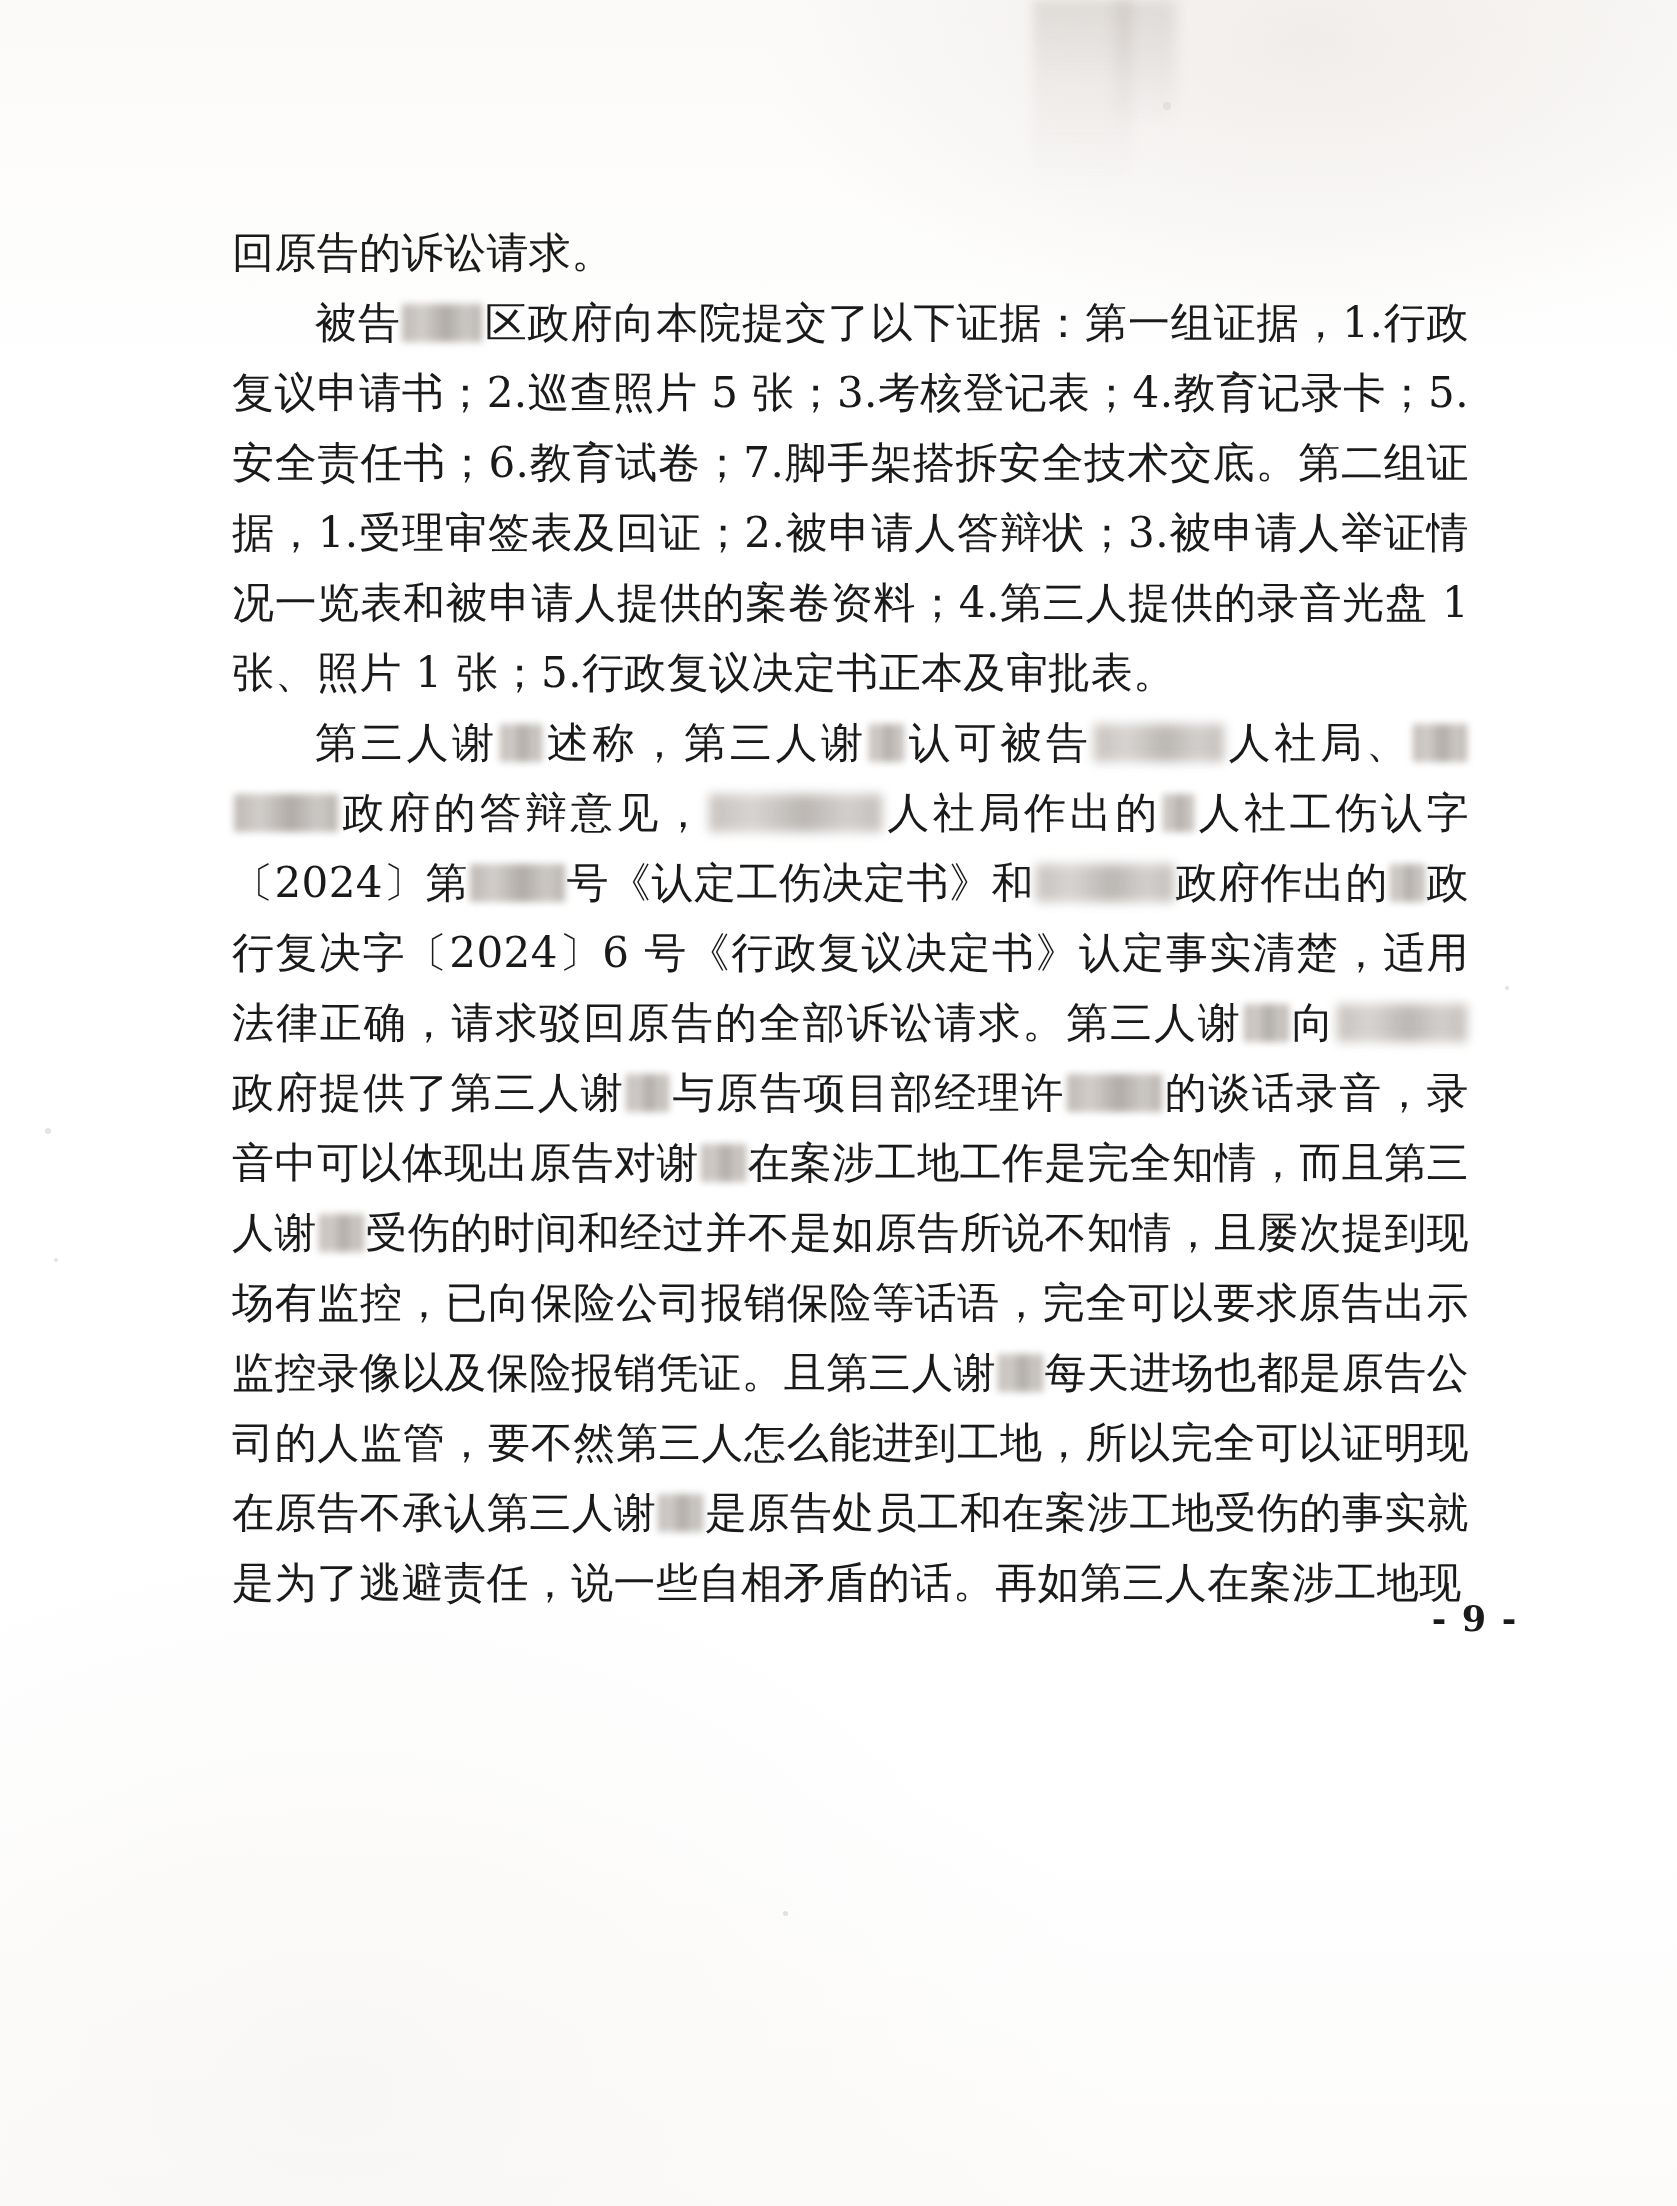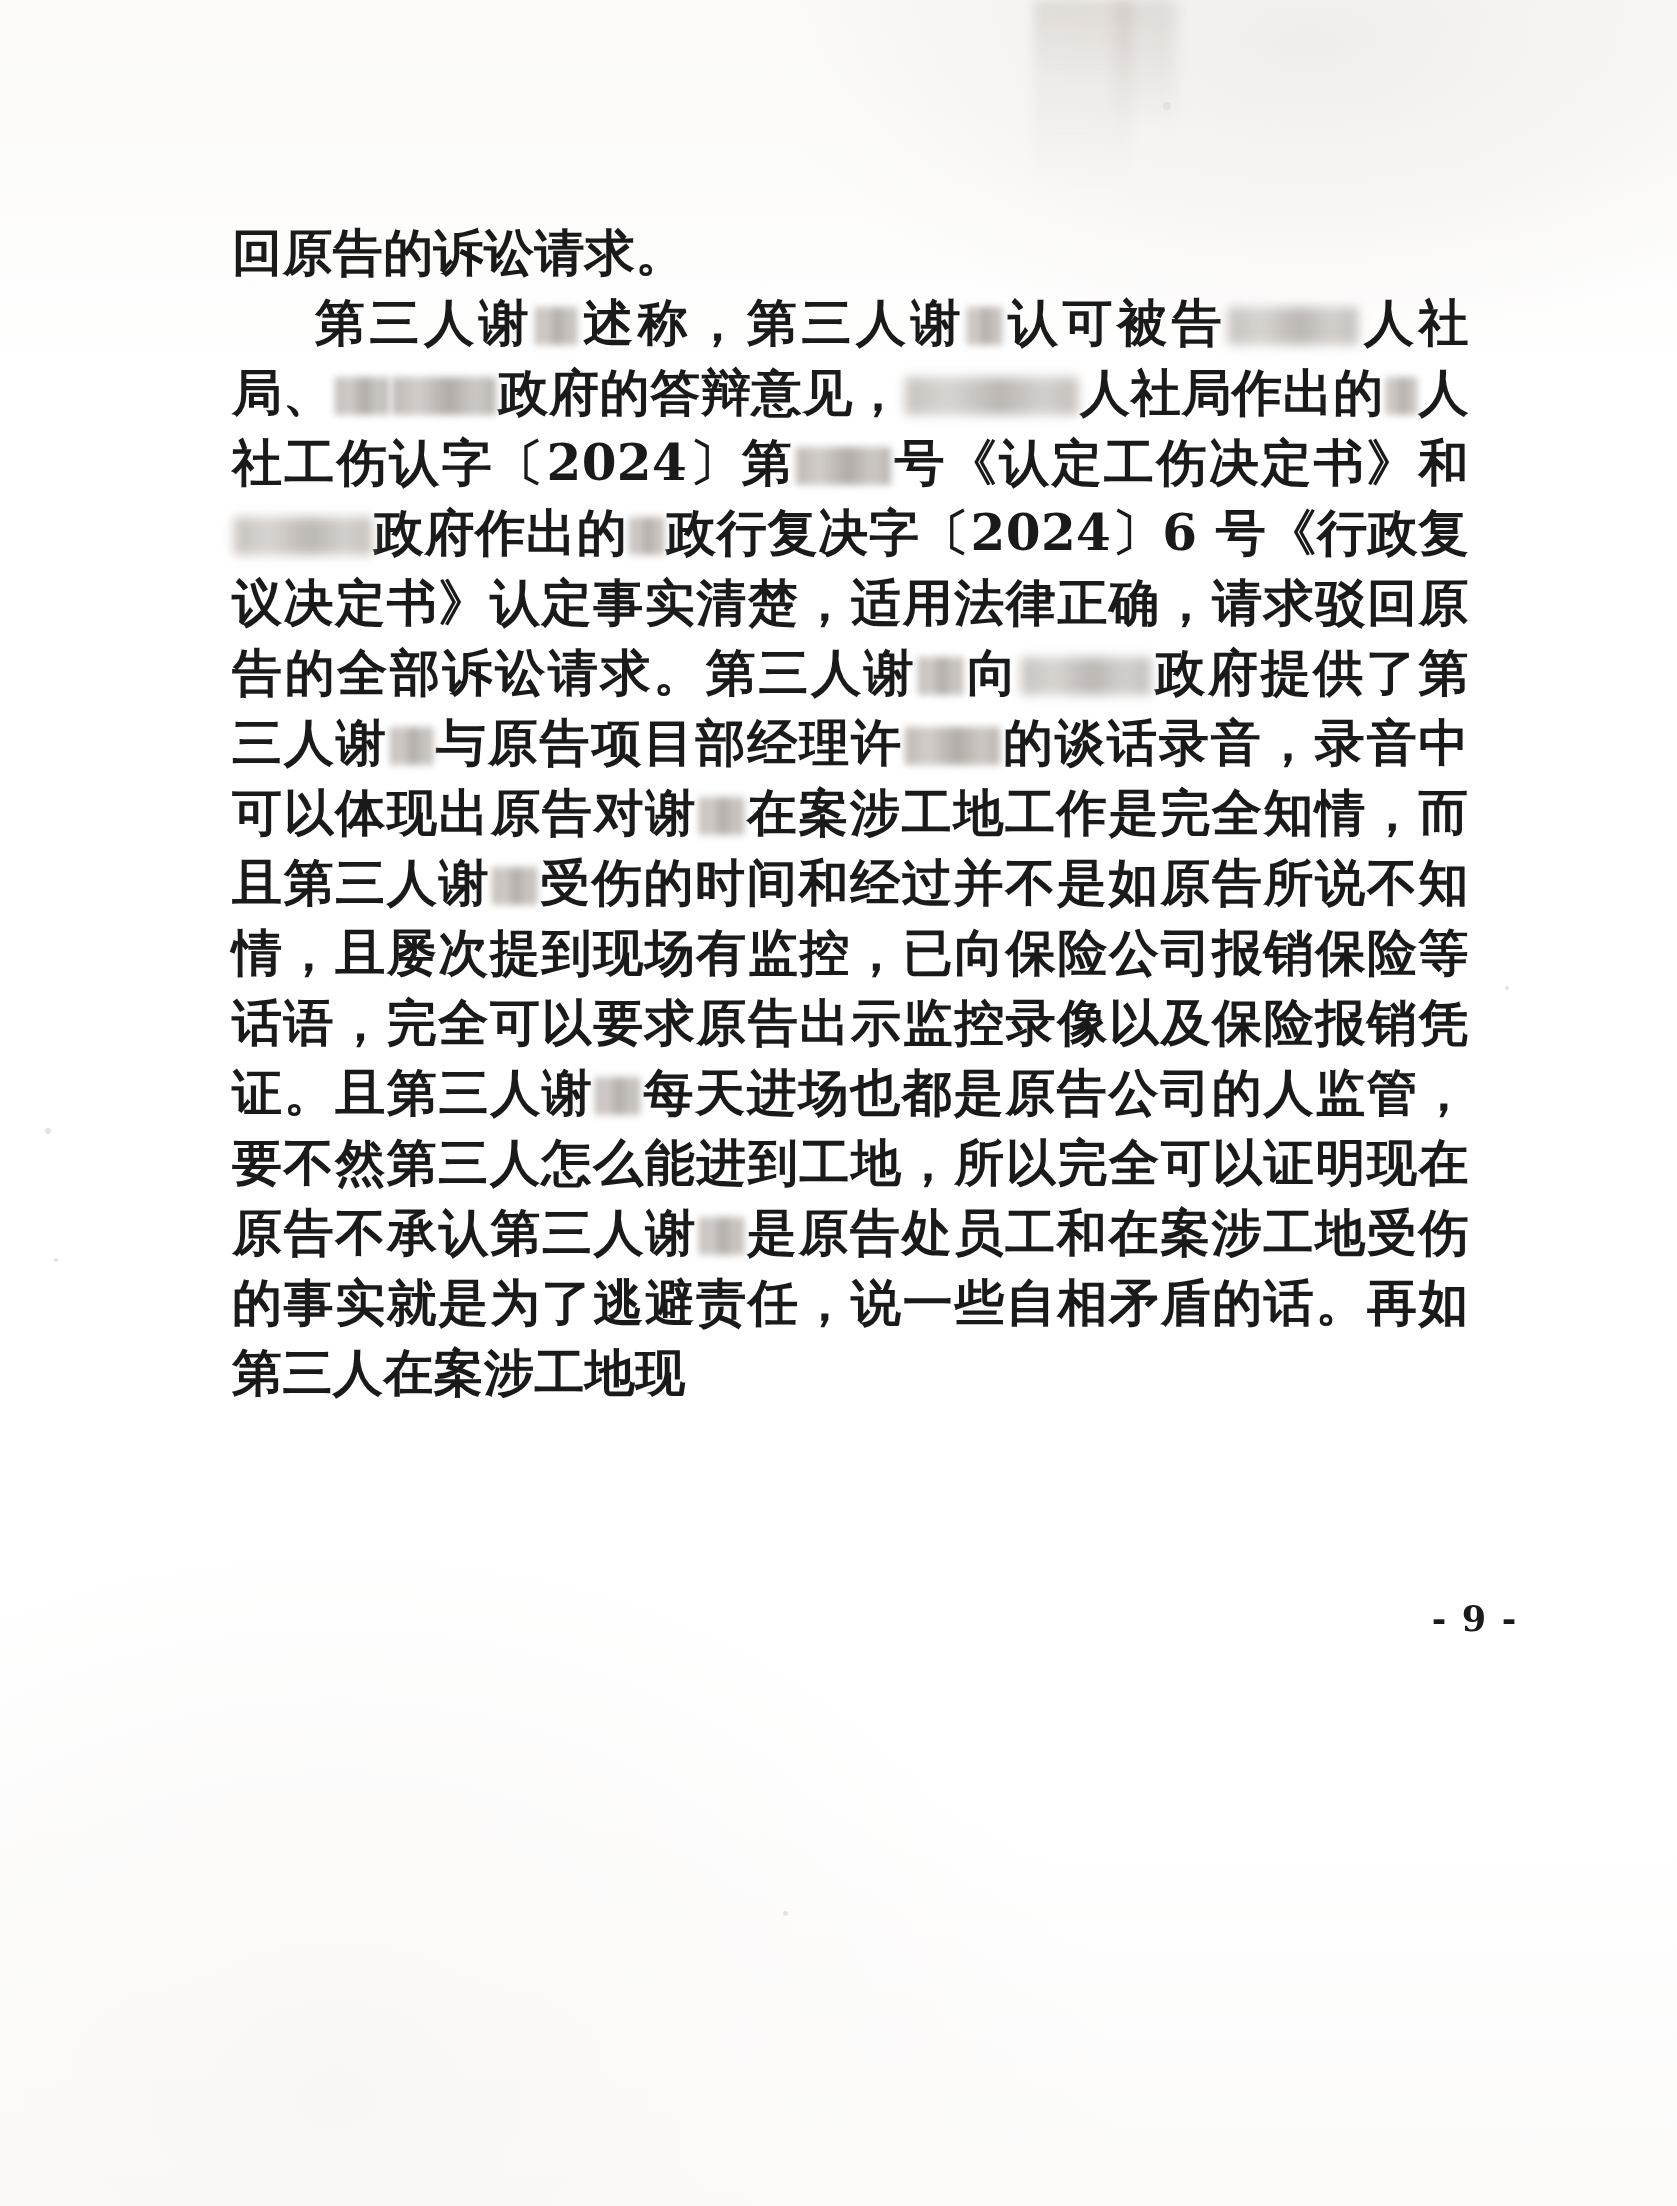--- a/index.html
+++ b/index.html
@@ -55,28 +55,28 @@
 
   .content {
     position: absolute;
     left: 232px;
     top: 218px;
     width: 1237px;
   }
 
   p.para {
     margin: 0 0 0 0;
-    font-size: 50px;
+    font-size: 42px;
     line-height: 70px;
     letter-spacing: 0.4px;
     color: #1a1a1a;
     text-align: justify;
     text-justify: inter-ideograph;
     font-family: "DejaVu Serif", "Liberation Serif", serif;
-    font-weight: 700;
+    font-weight: 400;
   }
   p.indent {
     text-indent: 83px;
   }
 
   
   .redact {
     display: inline-block;
     vertical-align: -5.2px;
     height: 38px;
@@ -110,18 +110,19 @@
   <div class="scanband2"></div>
 
   <div class="speck" style="left:45px;  top:1128px; width:6px;  height:6px;"></div>
   <div class="speck" style="left:54px;  top:1258px; width:4.3px;  height:4.3px;"></div>
   <div class="speck" style="left:783px; top:1911px; width:5.2px;  height:5.2px;"></div>
   <div class="speck" style="left:1505px;top:986px; width:4.3px;  height:4.3px;"></div>
   <div class="speck" style="left:1163px;top:102px;  width:7.8px;  height:7.8px; opacity:.35;"></div>
 
   <div class="content">
     <p class="para">回原告的诉讼请求。</p>
+    <p class="para indent">被告<span class="redact" style="width: 80px;"></span>区政府向本院提交了以下证据：第一组证据，1.行政复议申请书；2.巡查照片 5 张；3.考核登记表；4.教育记录卡；5.安全责任书；6.教育试卷；7.脚手架搭拆安全技术交底。第二组证据，1.受理审签表及回证；2.被申请人答辩状；3.被申请人举证情况一览表和被申请人提供的案卷资料；4.第三人提供的录音光盘 1 张、照片 1 张；5.行政复议决定书正本及审批表。</p>
     <p class="para indent">第三人谢<span class="redact" style="width: 42px;"></span>述称，第三人谢<span class="redact" style="width: 35px;"></span>认可被告<span class="redact soft" style="width: 130px;"></span>人社局、<span class="redact" style="width: 54px;"></span><span class="redact" style="width: 104px;"></span>政府的答辩意见，<span class="redact soft" style="width: 173px;"></span>人社局作出的<span class="redact" style="width: 31px;"></span>人社工伤认字〔2024〕第<span class="redact" style="width: 95px;"></span>号《认定工伤决定书》和<span class="redact soft" style="width: 138px;"></span>政府作出的<span class="redact" style="width: 35px;"></span>政行复决字〔2024〕6 号《行政复议决定书》认定事实清楚，适用法律正确，请求驳回原告的全部诉讼请求。第三人谢<span class="redact" style="width: 45px;"></span>向<span class="redact soft" style="width: 130px;"></span>政府提供了第三人谢<span class="redact" style="width: 43px;"></span>与原告项目部经理许<span class="redact" style="width: 95px;"></span>的谈话录音，录音中可以体现出原告对谢<span class="redact" style="width: 45px;"></span>在案涉工地工作是完全知情，而且第三人谢<span class="redact" style="width: 45px;"></span>受伤的时间和经过并不是如原告所说不知情，且屡次提到现场有监控，已向保险公司报销保险等话语，完全可以要求原告出示监控录像以及保险报销凭证。且第三人谢<span class="redact" style="width: 45px;"></span>每天进场也都是原告公司的人监管，要不然第三人怎么能进到工地，所以完全可以证明现在原告不承认第三人谢<span class="redact" style="width: 45px;"></span>是原告处员工和在案涉工地受伤的事实就是为了逃避责任，说一些自相矛盾的话。再如第三人在案涉工地现</p>
   </div>
 
   <div class="pagenum">- 9 -</div>
 </div>
 
 
 </body></html>

